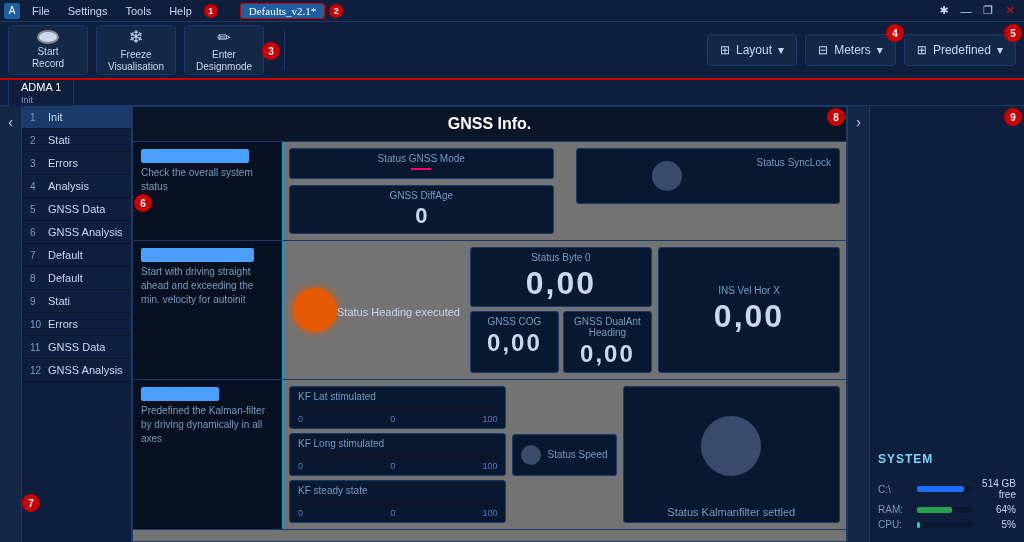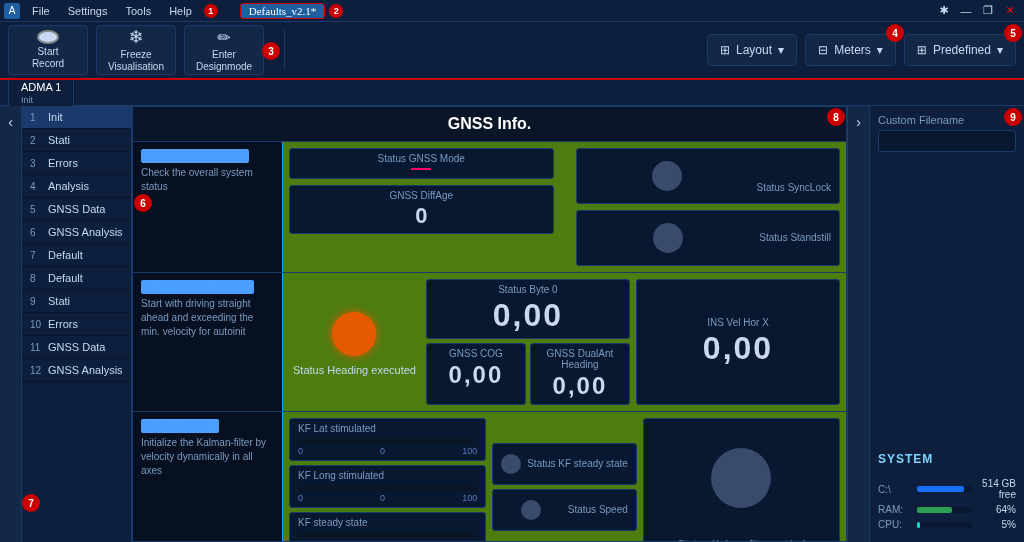--- a/index.html
+++ b/index.html
@@ -201,21 +201,21 @@
     
     .content-area {
       flex: 1;
       background: #0d1f3c;
       overflow: hidden;
       position: relative;
     }
 
     
     .gnss-panel {
-      background: #4d7c0f;
+      background: #737373;
       border: 1px solid #1a3a6c;
       margin: 0;
       height: 100%;
       overflow-y: auto;
     }
     .gnss-title {
       text-align: center;
       font-size: 16px;
       font-weight: bold;
       padding: 8px;
@@ -578,44 +578,40 @@
                 <div class="data-card">
                   <div class="data-card-label">Status GNSS Mode</div>
                   <div class="data-card-dash"></div>
                 </div>
                 <div class="data-card">
                   <div class="data-card-label">GNSS DiffAge</div>
                   <div class="data-card-value">0</div>
                 </div>
               </div>
               <div style="display:flex; flex-direction:column; gap:6px;">
-                <div class="data-card" style="display:flex; align-items:flex-end; gap:8px; padding:8px;">
+                <div class="data-card" style="display:flex; align-items:flex-start; gap:8px; padding:8px;">
                   <div class="status-dot grey"></div>
                   <span class="data-card-label">Status SyncLock</span>
-                </div>
-                <div class="data-card" style="display:flex; align-items:center; gap:8px; padding:8px;">
-                  <div class="status-dot grey"></div>
-                  <span class="data-card-label">Status Standstill</span>
                 </div>
               </div>
             </div>
           </div>
         </div>
 
         <div class="step-section">
           <div class="step-left">
             <div class="step-num-label">
               <span style="background:#4a9fff; padding:1px 4px; border-radius:2px;">2| STRAIGHT DRIVE</span>
             </div>
             <div class="step-desc">Start with driving straight ahead and exceeding the min. velocity for autoinit</div>
           </div>
           <div class="step-content">
             <div style="display:grid; grid-template-columns:auto 1fr 1fr; gap:6px; align-items:center;">
 
-              <div style="display:flex; flex-direction:column; align-items:center; justify-content:center; padding:4px;">
+              <div style="display:flex; flex-direction:row; align-items:center; justify-content:center; padding:4px;">
                 <div class="status-dot orange" style="width:44px; height:44px;"></div>
                 <div style="font-size:11px; color:#c8d8f0; text-align:center; margin-top:4px;">Status Heading executed</div>
               </div>
 
               <div style="display:flex; flex-direction:column; gap:4px;">
                 <div class="data-card">
                   <div class="data-card-label">Status Byte 0</div>
                   <div class="large-num">0,00</div>
                 </div>
                 <div style="display:grid; grid-template-columns:1fr 1fr; gap:4px;">
@@ -636,21 +632,21 @@
               </div>
             </div>
           </div>
         </div>
 
         <div class="step-section">
           <div class="step-left">
             <div class="step-num-label">
               <span style="background:#4a9fff; padding:1px 4px; border-radius:2px;">3| INIT DRIVE</span>
             </div>
-            <div class="step-desc">Initialize the Kalman-filter by velocity dynamically in all axes</div>
+            <div class="step-desc">Predefined the Kalman-filter by driving dynamically in all axes</div>
           </div>
           <div class="step-content">
             <div style="display:grid; grid-template-columns:1fr auto 1fr; gap:6px;">
 
               <div style="display:flex; flex-direction:column; gap:4px;">
                 <div class="prog-container">
                   <div class="prog-label">KF Lat stimulated</div>
                   <div class="prog-bar-track">
                     <div class="prog-bar-fill" style="width:0%;"></div>
                   </div>
@@ -680,24 +676,20 @@
                     <span>0</span>
                     <span>0</span>
                     <span>100</span>
                   </div>
                 </div>
               </div>
 
               <div style="display:flex; flex-direction:column; gap:4px; justify-content:center;">
                 <div class="data-card" style="display:flex; align-items:center; gap:6px; padding:6px 8px;">
                   <div class="status-dot grey" style="width:20px; height:20px; flex-shrink:0;"></div>
-                  <span style="font-size:10px; color:#7a9abf;">Status KF steady state</span>
-                </div>
-                <div class="data-card" style="display:flex; align-items:center; gap:6px; padding:6px 8px;">
-                  <div class="status-dot grey" style="width:20px; height:20px; flex-shrink:0;"></div>
                   <span style="font-size:10px; color:#7a9abf;">Status Speed</span>
                 </div>
               </div>
 
               <div class="data-card" style="display:flex; flex-direction:column; align-items:center; justify-content:center; gap:6px;">
                 <div class="kalman-circle"></div>
                 <div style="font-size:11px; color:#7a9abf; text-align:center;">Status Kalmanfilter
 settled</div>
               </div>
             </div>
@@ -705,24 +697,20 @@
         </div>
 
       </div>
     </div>
 
     <div class="sidebar-right-toggle">›</div>
 
     <div class="sidebar-right" style="position:relative;">
       <div class="ui-num" style="top:2px; right:2px;">9</div>
 
-      <div>
-        <div class="custom-filename-label">Custom Filename</div>
-        <div class="custom-filename-input"></div>
-      </div>
 
       <div class="system-section">
         <div class="system-title">SYSTEM</div>
         <div class="sys-row">
           <span class="sys-label">C:\</span>
           <div class="sys-bar-track">
             <div class="sys-bar-fill blue" style="width:85%;"></div>
           </div>
           <span class="sys-value">514 GB free</span>
         </div>

